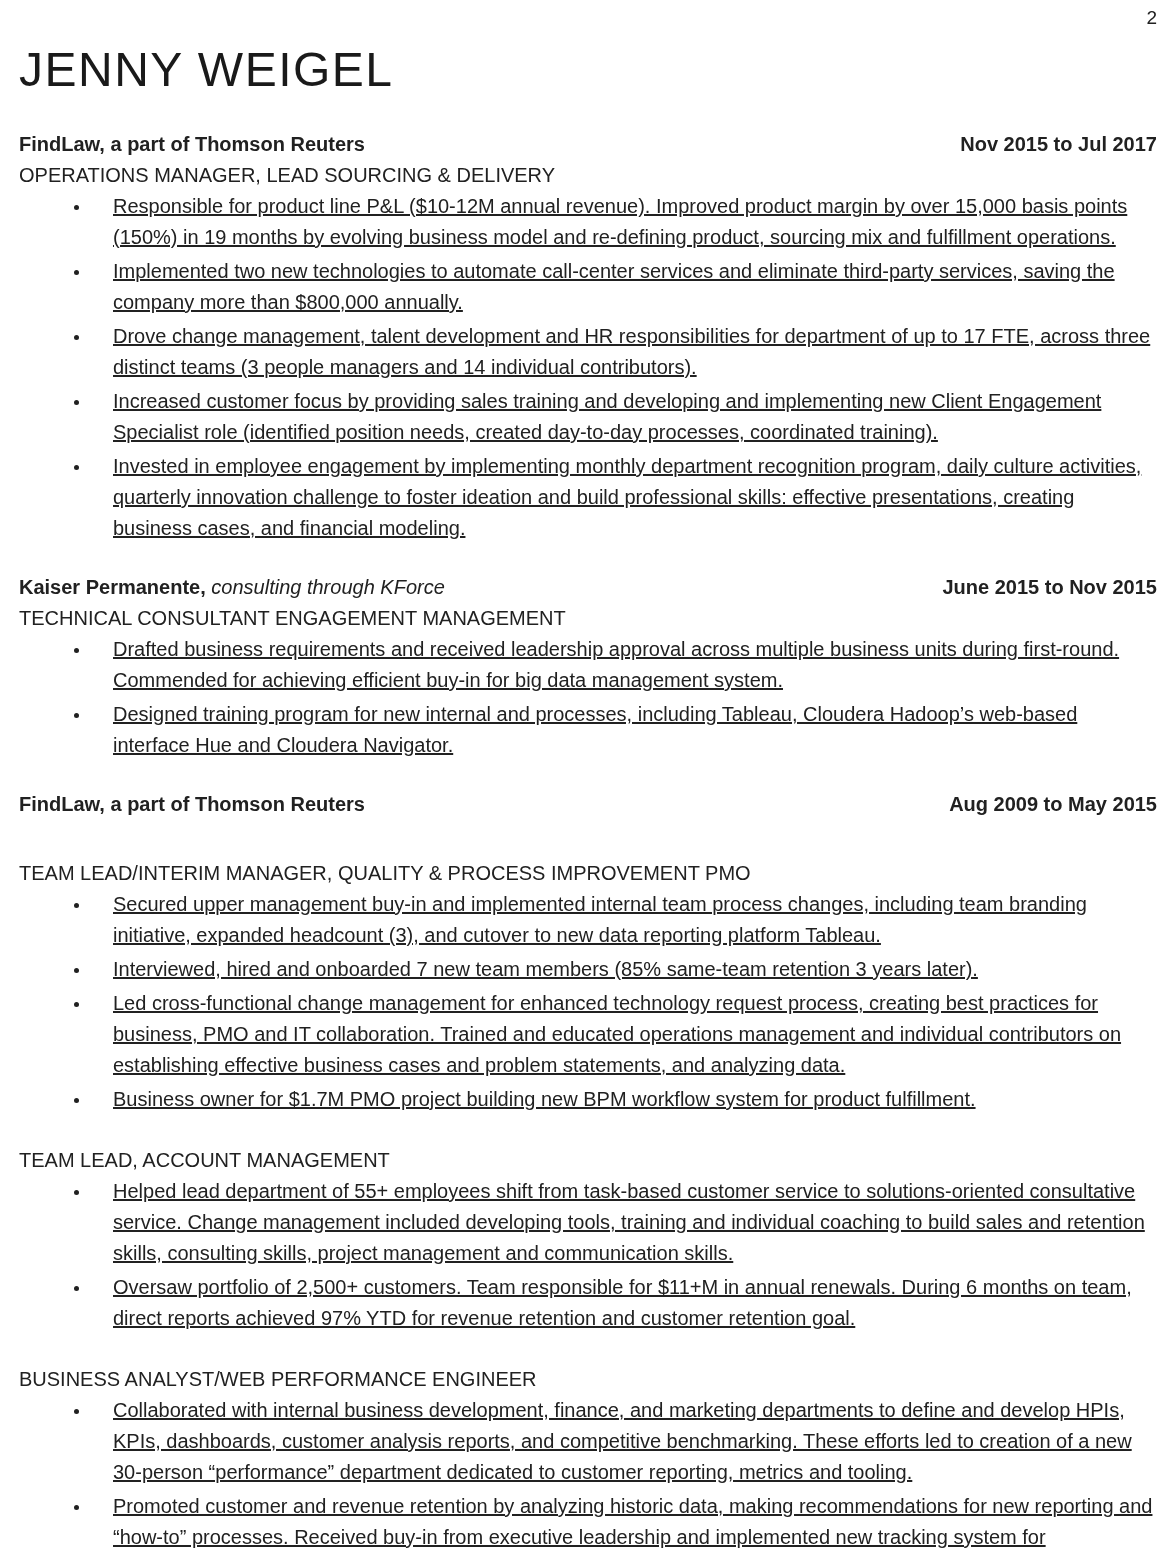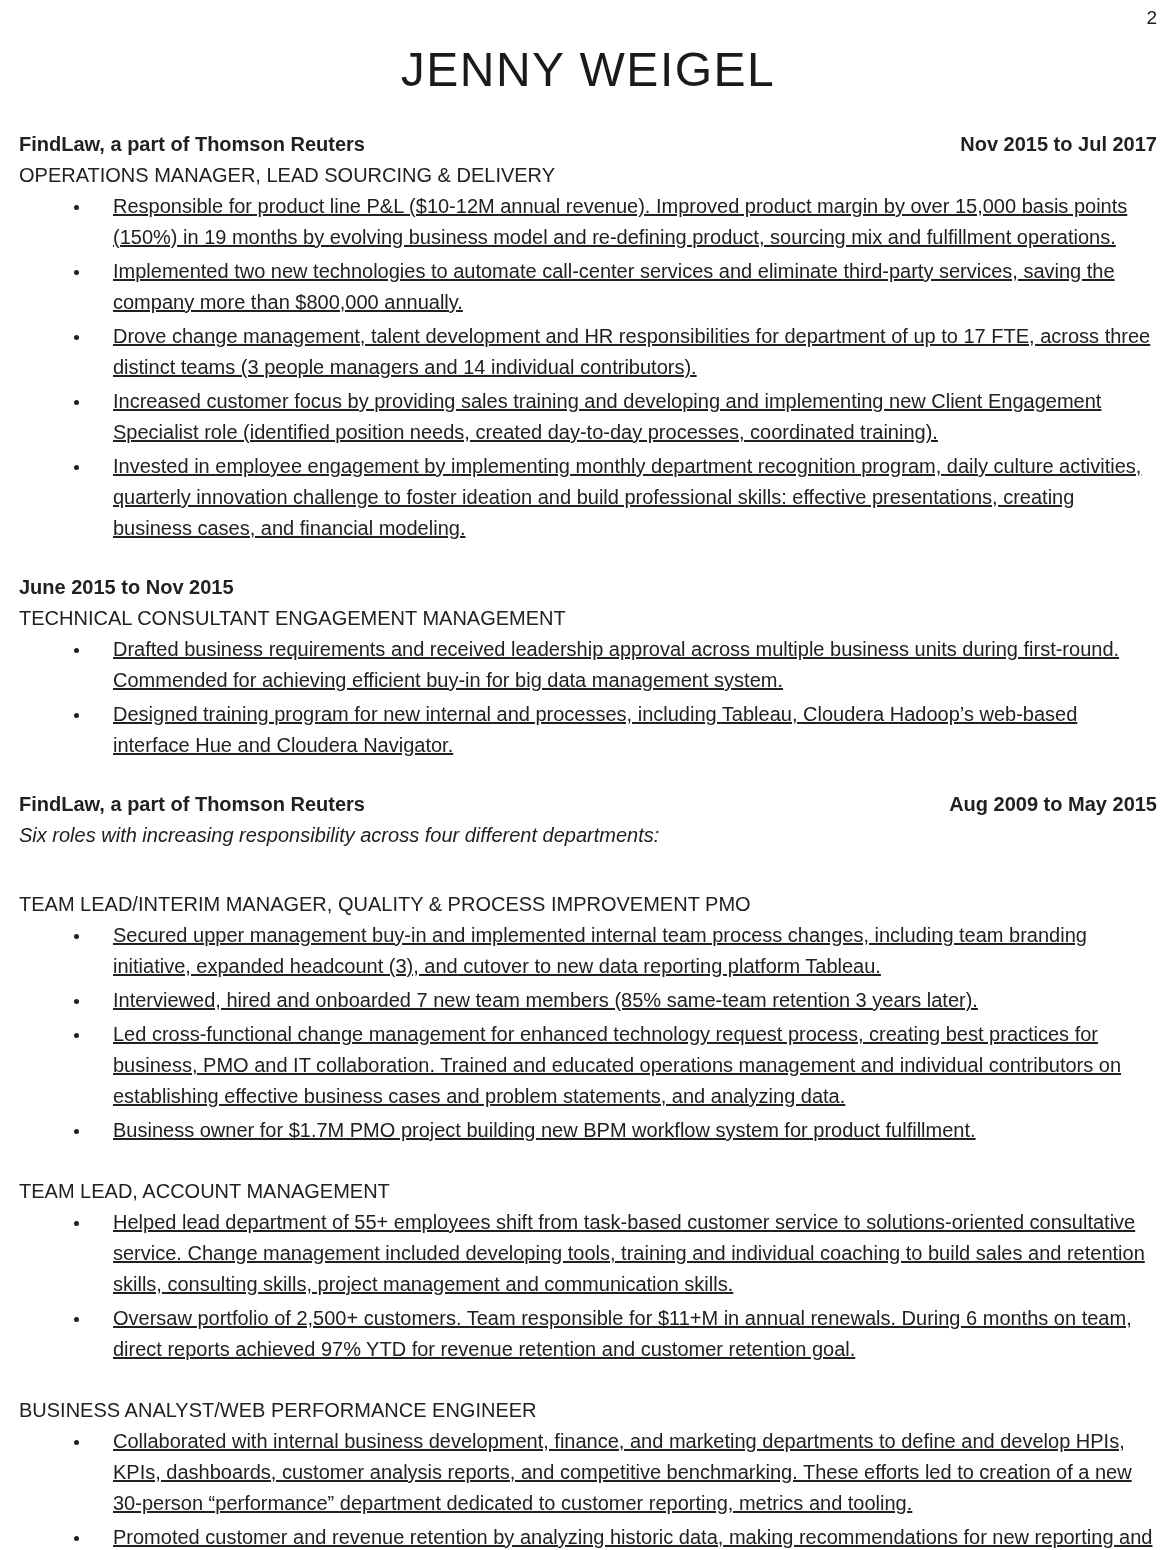--- a/index.html
+++ b/index.html
@@ -19,21 +19,21 @@
     line-height: 1.55;
     padding: 6px 19px 30px 19px;
   }
   .page-number {
     text-align: right;
     font-size: 19px;
     line-height: 1.3;
     color: #212121;
   }
   h1.title {
-    text-align: center;
+    text-align: left;
     font-size: 48px;
     font-weight: 400;
     letter-spacing: 1.5px;
     margin: 2px 0 22px 0;
     color: #1a1a1a;
   }
   section.job {
     margin-top: 28px;
   }
   section.job:first-of-type {
@@ -103,37 +103,40 @@
       <li>Responsible for product line P&amp;L ($10-12M annual revenue). Improved product margin by over 15,000 basis points (150%) in 19 months by evolving business model and re-defining product, sourcing mix and fulfillment operations.</li>
       <li>Implemented two new technologies to automate call-center services and eliminate third-party services, saving the company more than $800,000 annually.</li>
       <li>Drove change management, talent development and HR responsibilities for department of up to 17 FTE, across three distinct teams (3 people managers and 14 individual contributors).</li>
       <li>Increased customer focus by providing sales training and developing and implementing new Client Engagement Specialist role (identified position needs, created day-to-day processes, coordinated training).</li>
       <li>Invested in employee engagement by implementing monthly department recognition program, daily culture activities, quarterly innovation challenge to foster ideation and build professional skills: effective presentations, creating business cases, and financial modeling.</li>
     </ul>
   </section>
 
   <section class="job">
     <div class="job-header">
+      <span class="company-group">
+        <span class="company">Kaiser Permanente,</span>
+        <span class="company-note">consulting through KForce</span>
+      </span>
       <span class="dates">June 2015 to Nov 2015</span>
     </div>
     <div class="job-role">TECHNICAL CONSULTANT ENGAGEMENT MANAGEMENT</div>
     <ul class="bullets">
       <li>Drafted business requirements and received leadership approval across multiple business units during first-round. Commended for achieving efficient buy-in for big data management system.</li>
       <li>Designed training program for new internal and processes, including Tableau, Cloudera Hadoop’s web-based interface Hue and Cloudera Navigator.</li>
     </ul>
   </section>
 
   <section class="job">
     <div class="job-header">
       <span class="company-group">
         <span class="company">FindLaw, a part of Thomson Reuters</span>
       </span>
       <span class="dates">Aug 2009 to May 2015</span>
     </div>
-    <div class="job-intro">Six roles with increasing responsibility across four different departments:</div>
 
     <div class="subsection subsection-first">
       <div class="job-role">TEAM LEAD/INTERIM MANAGER, QUALITY &amp; PROCESS IMPROVEMENT PMO</div>
       <ul class="bullets">
         <li>Secured upper management buy-in and implemented internal team process changes, including team branding initiative, expanded headcount (3), and cutover to new data reporting platform Tableau.</li>
         <li>Interviewed, hired and onboarded 7 new team members (85% same-team retention 3 years later).</li>
         <li>Led cross-functional change management for enhanced technology request process, creating best practices for business, PMO and IT collaboration. Trained and educated operations management and individual contributors on establishing effective business cases and problem statements, and analyzing data.</li>
         <li>Business owner for $1.7M PMO project building new BPM workflow system for product fulfillment.</li>
       </ul>
     </div>

